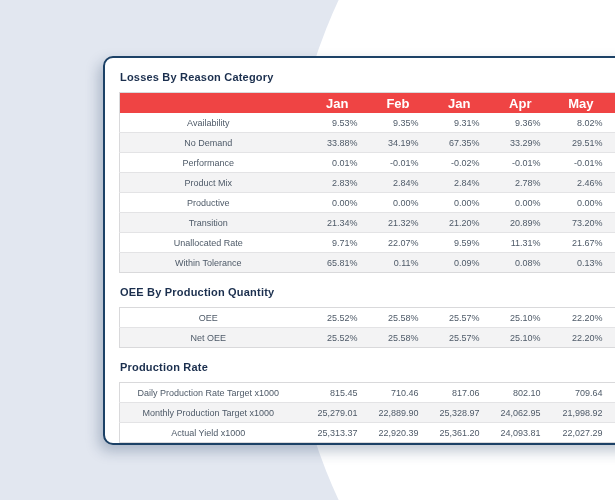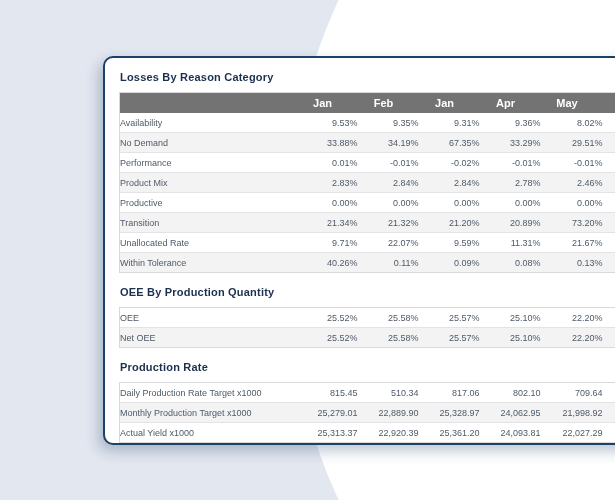--- a/index.html
+++ b/index.html
@@ -46,38 +46,39 @@
   }
   table.tbl {
     width: 100%;
     border-collapse: collapse;
     table-layout: fixed;
     font-size: 9px;
     color: #4e5a68;
     border: 1px solid #d9d9db;
   }
   table.tbl thead th {
-    background: #737373;
+    background: #ef4444;
     color: #ffffff;
     height: 20px;
     font-weight: bold;
-    font-size: 11px;
+    font-size: 13px;
+    text-align: right;
     padding: 0 9px 0 0;
     border: none;
   }
   table.tbl tbody td {
     height: 19px;
     border-top: 1px solid #e3e3e5;
     padding: 0;
     white-space: nowrap;
     overflow: hidden;
   }
   table.tbl tbody tr:first-child td { border-top: none; }
   table.tbl tbody tr:nth-child(even) { background: #f3f3f4; }
-  td.lbl { text-align: left; padding-left: 8px; }
+  td.lbl { text-align: center; padding-left: 8px; }
   td.val { text-align: right; padding-right: 9px; }
 </style>
 </head>
 <body>
 
 <div class="bg-circle"></div>
 
 <div class="card">
 
   <div class="section-title">Losses By Reason Category</div>
@@ -162,21 +163,21 @@
           <td class="lbl">Unallocated Rate</td>
           <td class="val">9.71%</td>
           <td class="val">22.07%</td>
           <td class="val">9.59%</td>
           <td class="val">11.31%</td>
           <td class="val">21.67%</td>
           <td></td>
         </tr>
         <tr>
           <td class="lbl">Within Tolerance</td>
-          <td class="val">40.26%</td>
+          <td class="val">65.81%</td>
           <td class="val">0.11%</td>
           <td class="val">0.09%</td>
           <td class="val">0.08%</td>
           <td class="val">0.13%</td>
           <td></td>
         </tr>
       </tbody>
   </table>
 
   <div class="section-title spaced">OEE By Production Quantity</div>
@@ -222,21 +223,21 @@
         <col style="width:61px">
         <col style="width:61px">
       <col style="width:61px">
         <col style="width:62px">
       <col>
     </colgroup>
     <tbody>
         <tr>
           <td class="lbl">Daily Production Rate Target x1000</td>
           <td class="val">815.45</td>
-          <td class="val">510.34</td>
+          <td class="val">710.46</td>
           <td class="val">817.06</td>
           <td class="val">802.10</td>
           <td class="val">709.64</td>
           <td></td>
         </tr>
         <tr>
           <td class="lbl">Monthly Production Target x1000</td>
           <td class="val">25,279.01</td>
           <td class="val">22,889.90</td>
           <td class="val">25,328.97</td>

